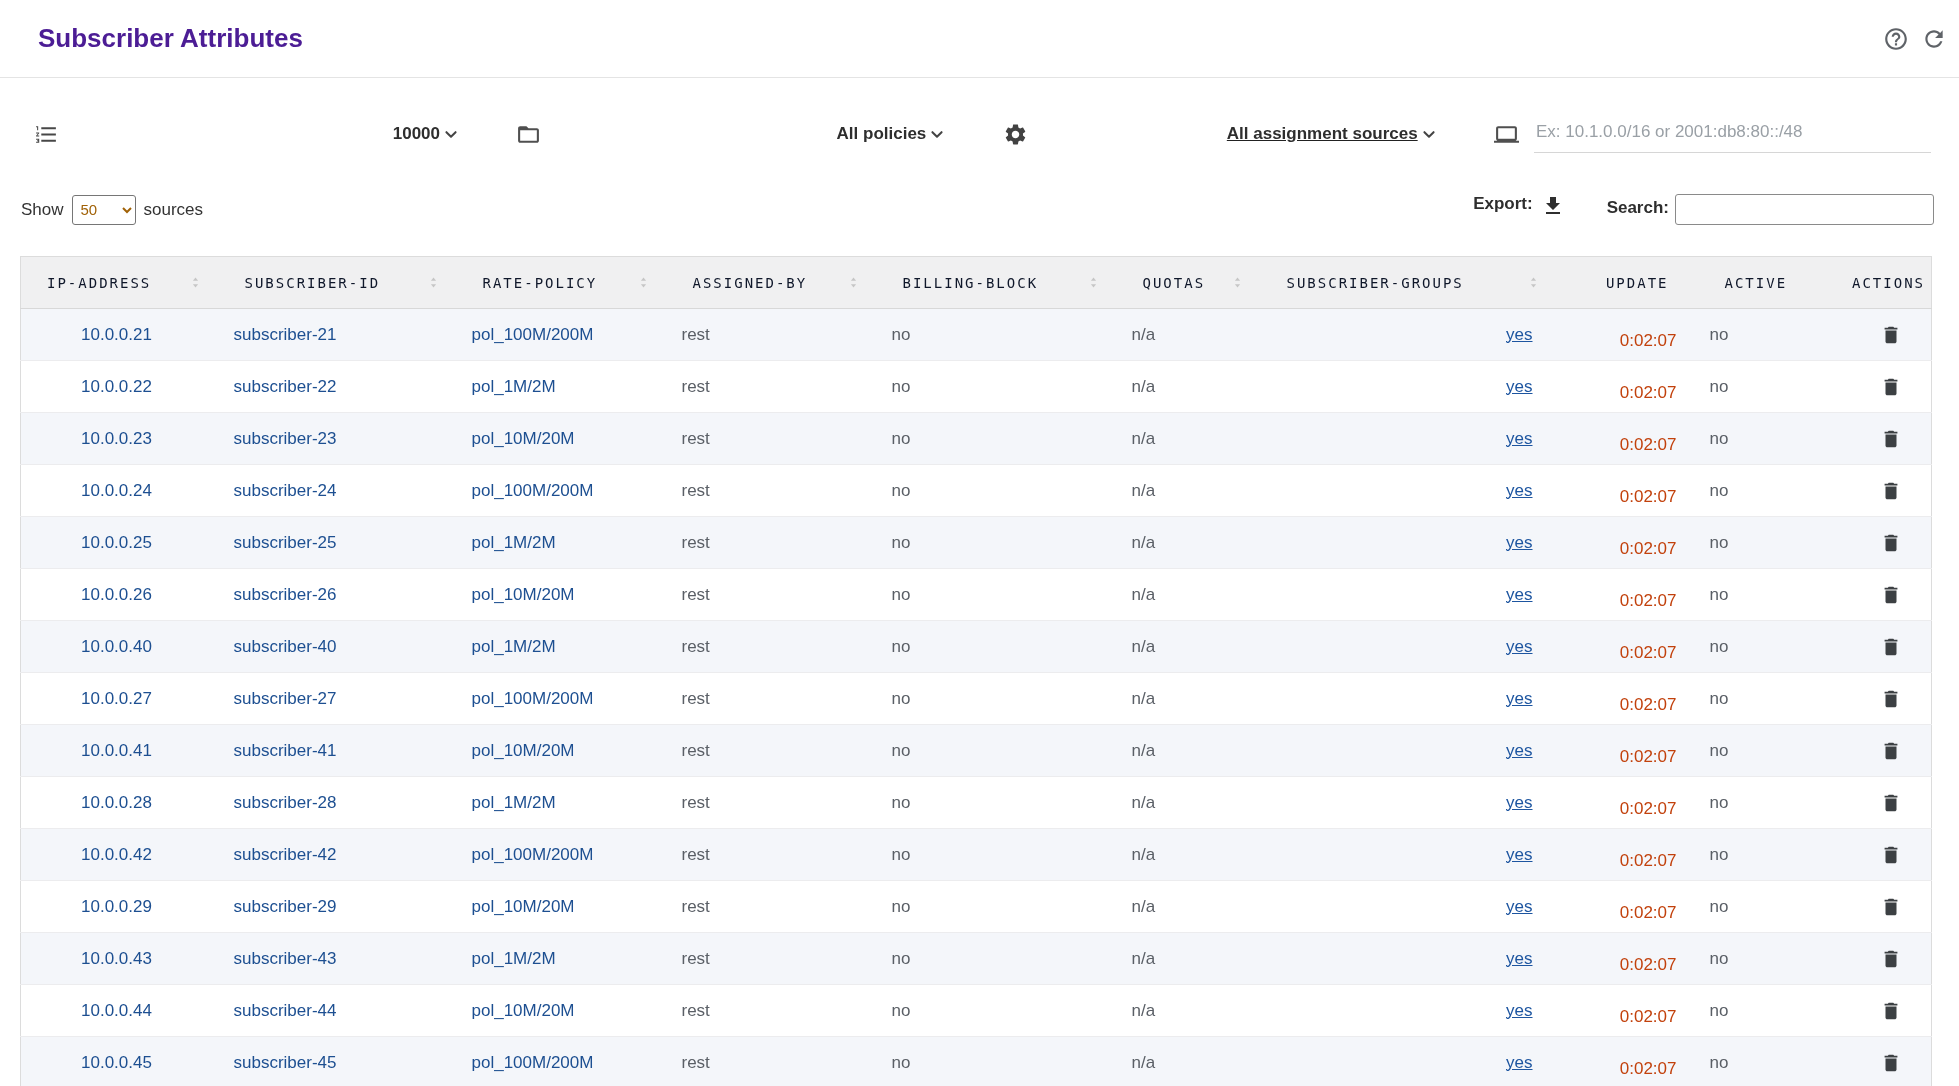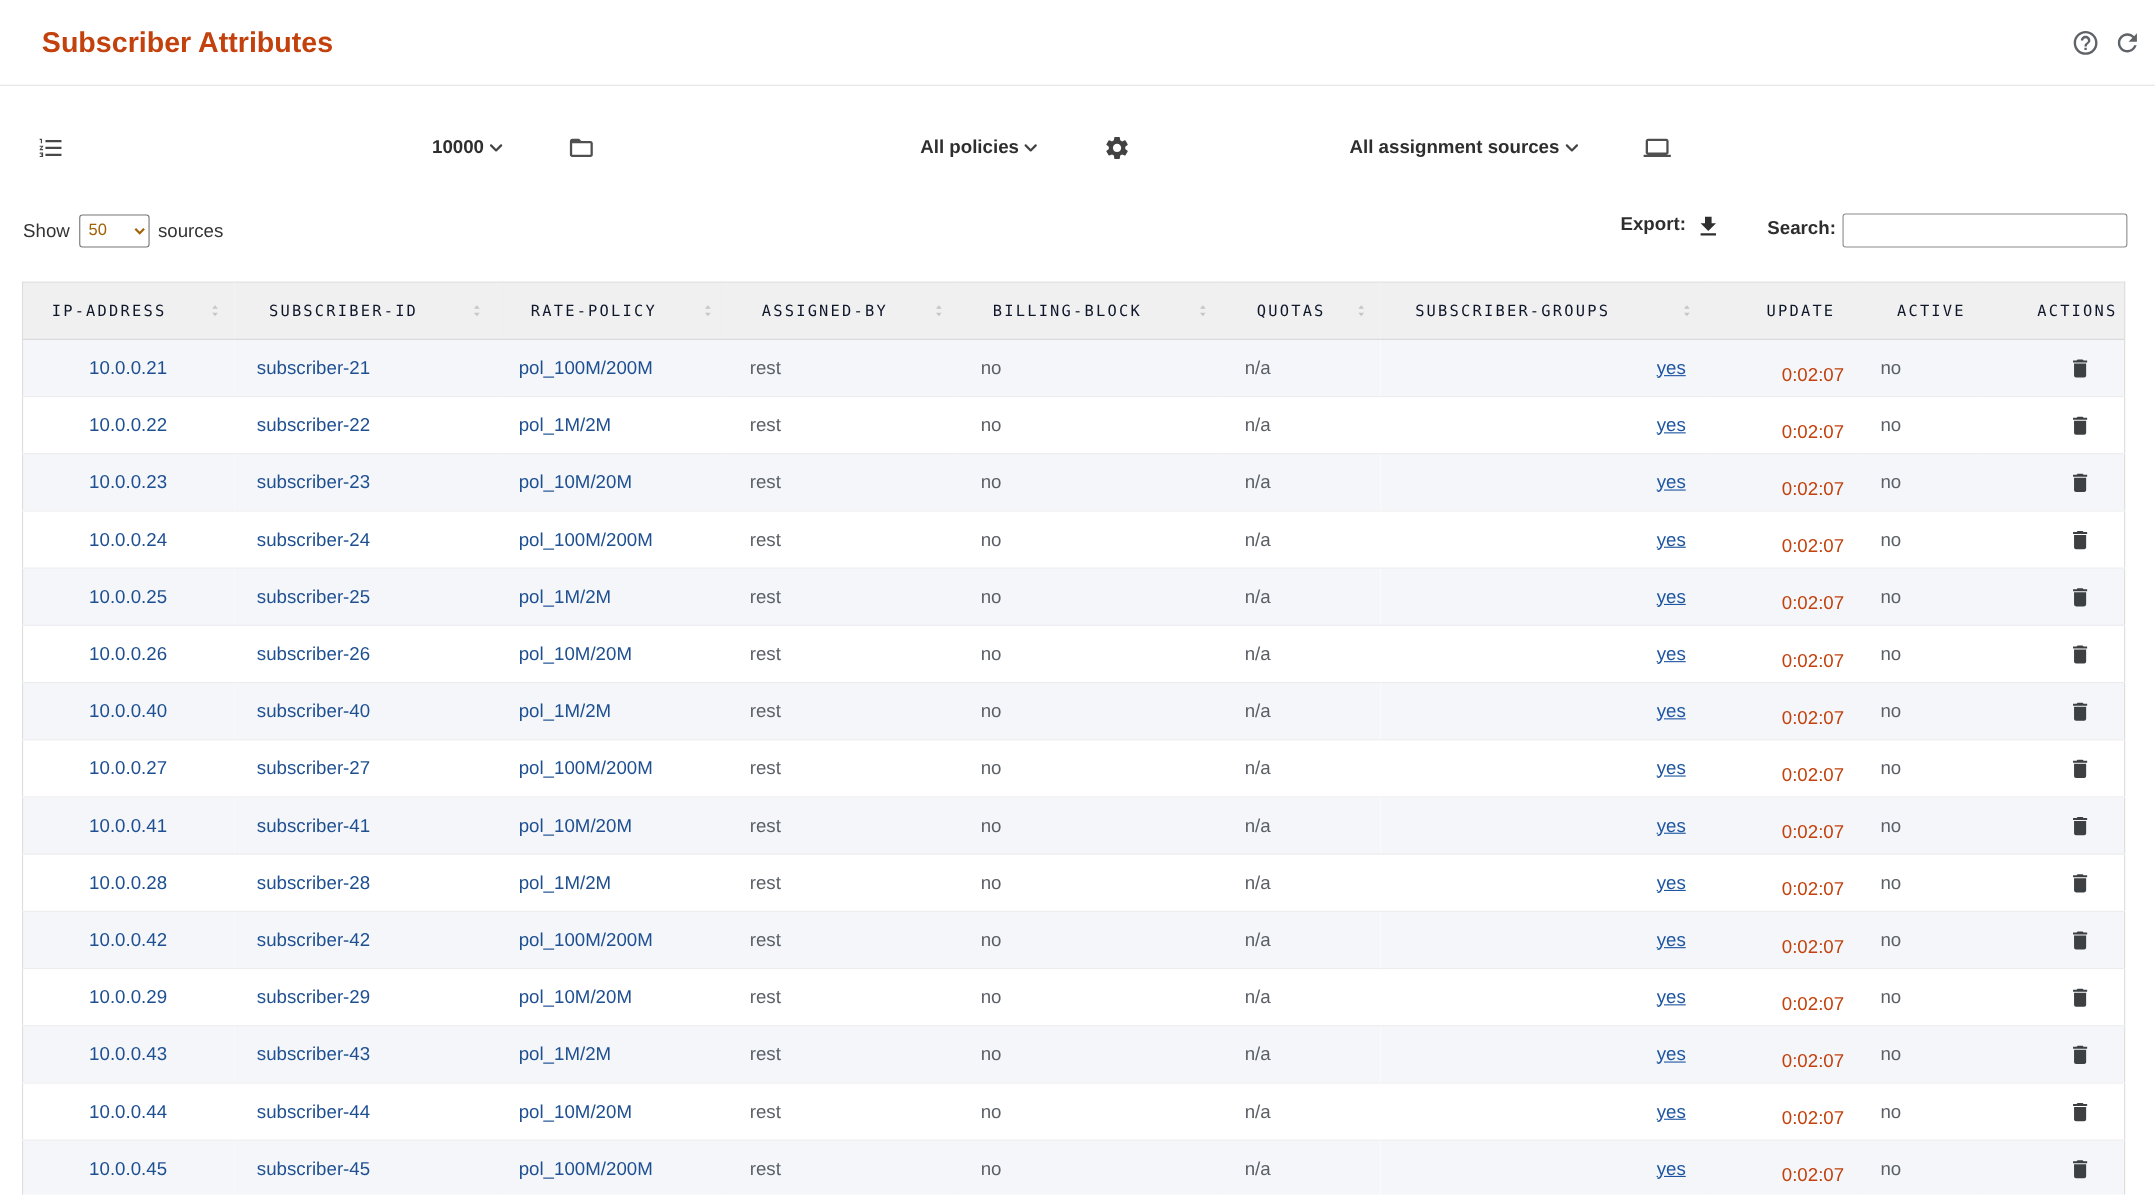--- a/index.html
+++ b/index.html
@@ -14,36 +14,36 @@
   
   .topbar {
     height: 78px;
     display: flex;
     align-items: center;
     justify-content: space-between;
     padding: 0 12px 0 38px;
     border-bottom: 1px solid #e4e4e4;
     background: #fff;
   }
-  .page-title { font-size: 26px; font-weight: 700; color: #c2410c; }
+  .page-title { font-size: 26px; font-weight: 700; color: #4c1d95; }
   .topbar-icons { display: flex; align-items: center; gap: 12px; }
   .icon-btn { width: 26px; height: 26px; display: inline-flex; cursor: pointer; }
   .icon-btn svg { width: 100%; height: 100%; }
 
   
   .filters {
     display: flex;
     justify-content: space-between;
     align-items: center;
     padding: 36px 28px 0 34px;
   }
   .filter { display: flex; align-items: center; height: 40px; cursor: pointer; }
   .filter-1 { width: 428px; }
   .filter-2 { width: 432px; }
-  .filter-3 { width: 437px; }
+  .filter-3 { width: 437px; text-decoration: underline; }
   .filter-4 { width: 437px; cursor: default; }
   .filter-icon { width: 25px; height: 25px; flex: 0 0 auto; margin-right: 15px; display: inline-flex; }
   .filter-icon svg { width: 100%; height: 100%; }
   .filter-label { flex: 1; font-size: 17px; font-weight: 600; color: #2e2e2e; text-align: right; }
   .chevron { width: 22px; height: 22px; display: inline-flex; }
   .chevron svg { width: 100%; height: 100%; }
   .ip-input {
     flex: 1;
     border: none;
     border-bottom: 1px solid #d6d6d6;
@@ -200,20 +200,21 @@
         </svg>
     </span>
   </div>
 
   <div class="filter filter-4">
     <span class="filter-icon">
       <svg viewBox="0 0 24 24">
           <path fill="#4f4f4f" d="M20 18c1.1 0 1.99-.9 1.99-2L22 6c0-1.1-.9-2-2-2H4c-1.1 0-2 .9-2 2v10c0 1.1.9 2 2 2H0v2h24v-2h-4zM4 6h16v10H4V6z"></path>
         </svg>
     </span>
+    <input class="ip-input" type="text" placeholder="Ex: 10.1.0.0/16 or 2001:db8:80::/48" style="">
   </div>
 </div>
 
 <div class="controls">
   <div class="controls-left">
     <span>Show</span>
     <select class="page-size">
       <option>50</option>
     </select>
     <span>sources</span>

